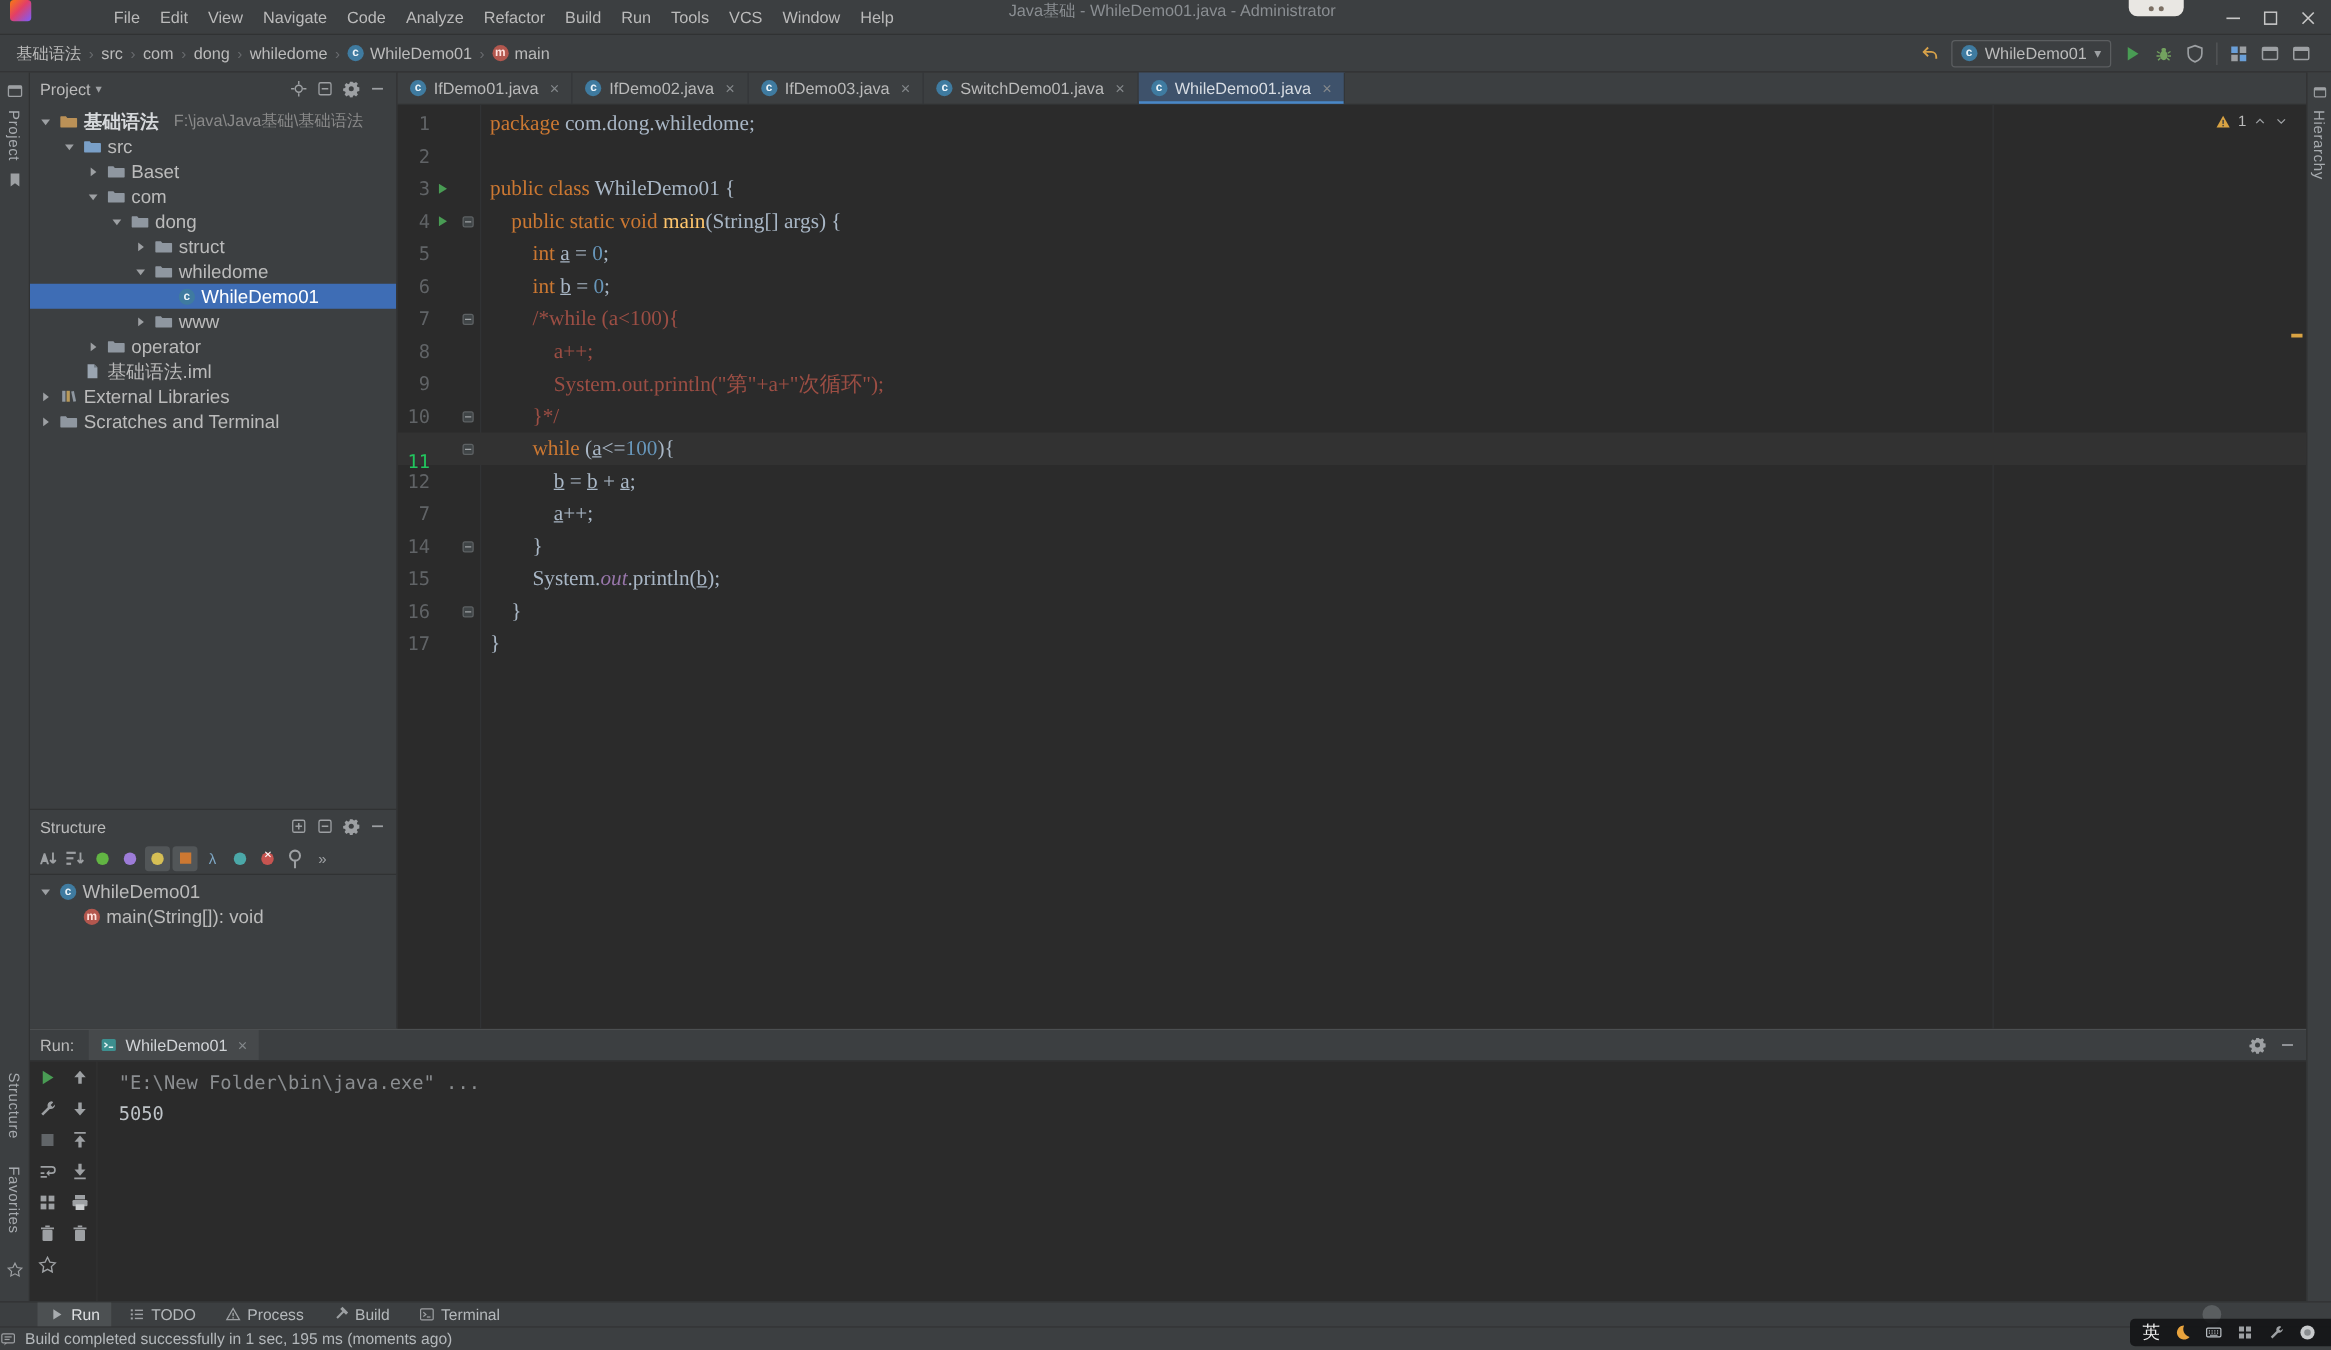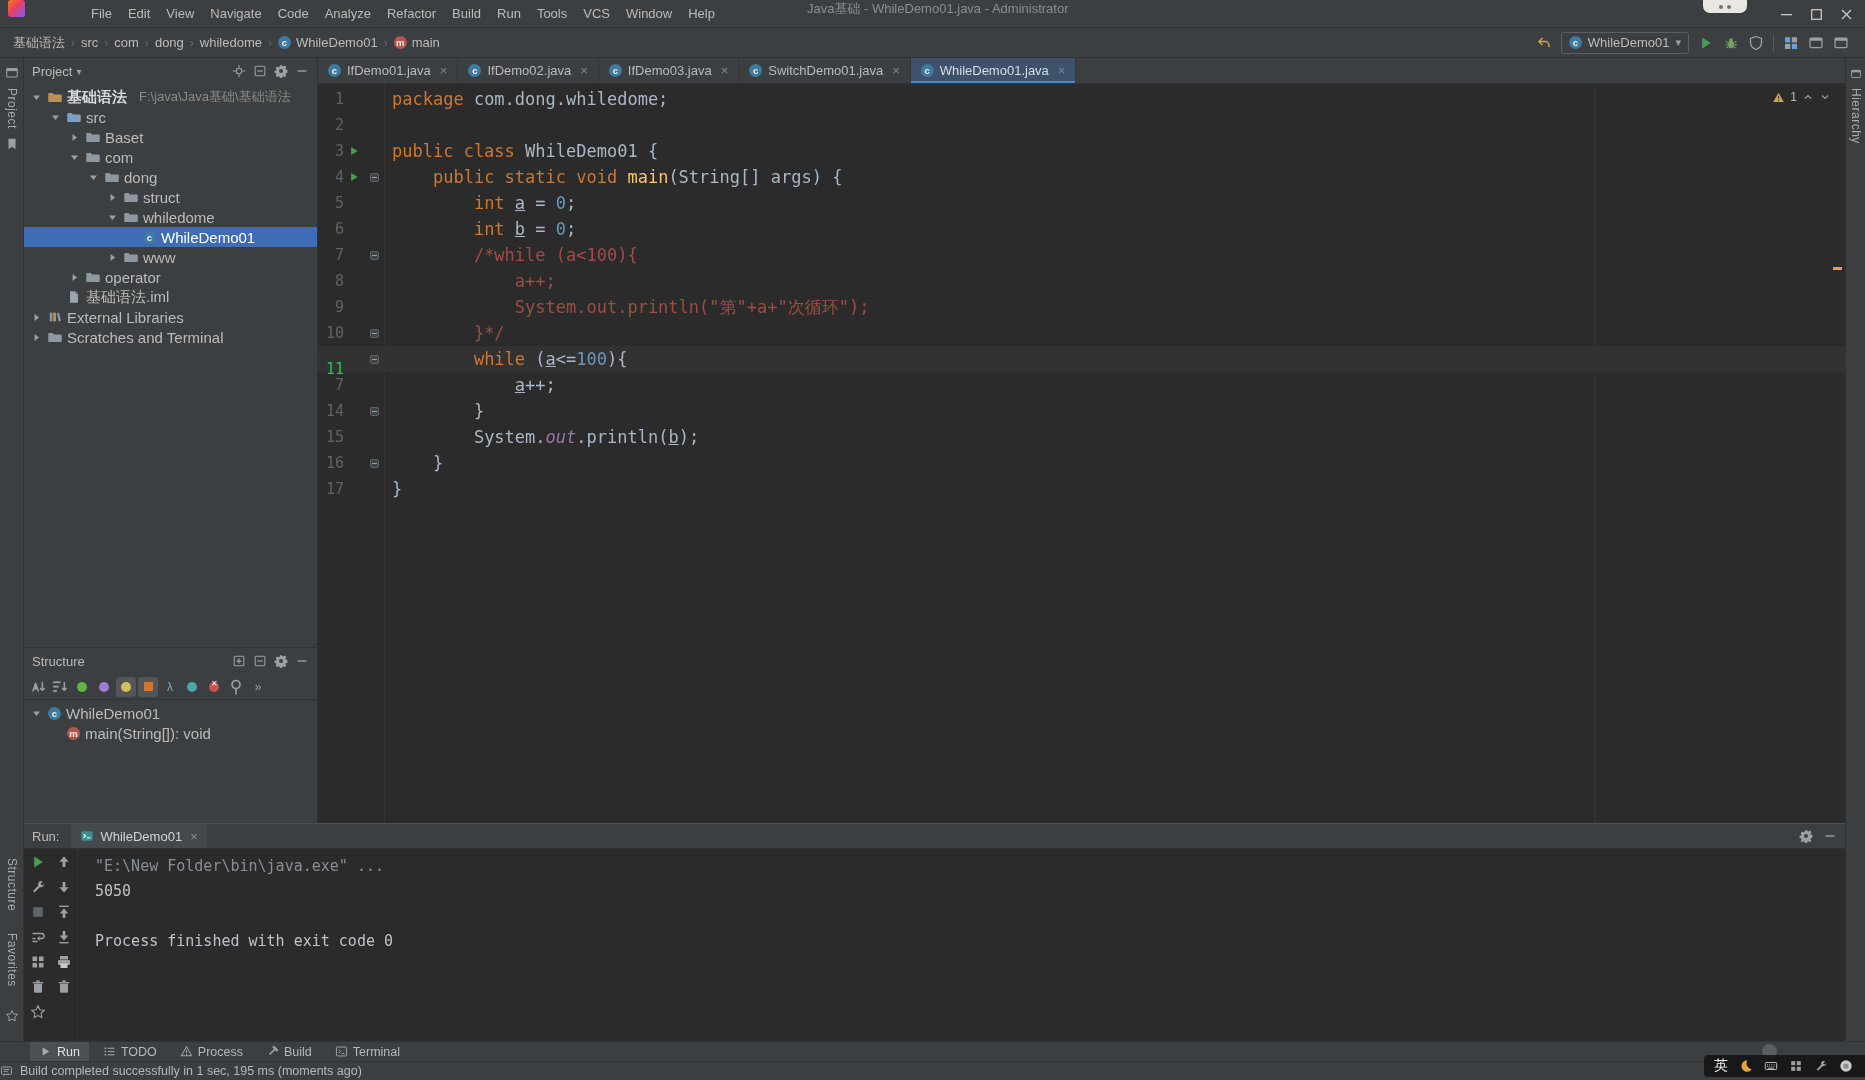--- a/index.html
+++ b/index.html
@@ -70,21 +70,21 @@
 .gutterline{position:absolute;left:66px;top:0;bottom:0;width:1px;background:#313335;}
 .guide{position:absolute;left:1276px;top:0;bottom:0;width:1px;background:#333537;}
 .cl{display:flex;height:26px;align-items:center;position:relative;z-index:1;}
 .cl.caret{background:#323232;}
 .cl.caret .g-num{color:#22c55e;margin-top:20px;}
 .g-num{flex:0 0 26px;text-align:right;color:#606366;font-size:15px;}
 .g-run{flex:0 0 20px;display:flex;justify-content:center;align-items:center;}
 .g-fold{flex:0 0 20px;display:flex;justify-content:center;align-items:center;}
 .fold{width:9px;height:9px;border:1px solid #5e6264;background:#3f4446;border-radius:2px;position:relative;}
 .fold::after{content:"";position:absolute;left:1px;right:1px;top:3px;height:1px;background:#9da0a3;}
-.ctext{padding-left:8px;white-space:pre;}
+.ctext{padding-left:8px;white-space:pre;font-family:Liberation Serif, serif;}
 .sk{color:#cc7832;}.sp{color:#a9b7c6;}.sn{color:#6897bb;}.sc{color:#9c4e44;}
 .sm{color:#ffc66d;}.sf{color:#9876aa;font-style:italic;}.su{text-decoration:underline;}
 .inspect{position:absolute;top:6px;right:14px;display:flex;align-items:center;gap:5px;z-index:2;font-size:12px;color:#bbbbbb;font-family:"Liberation Sans",sans-serif;}
 .scrollmark{position:absolute;right:3px;top:183px;width:9px;height:3px;background:#d9a343;z-index:2;}
 
 
 .run-panel{flex:1;display:flex;flex-direction:column;border-top:1px solid #4c4f51;background:#2b2b2b;min-height:0;}
 .run-header{flex:0 0 25px;background:#3c3f41;display:flex;align-items:center;padding:0 0 0 8px;border-bottom:1px solid #303233;}
 .run-label{color:#bbbbbb;}
 .run-tab{display:flex;align-items:center;gap:6px;margin-left:12px;padding:0 9px;height:100%;background:#46494b;color:#d0d3d6;}
@@ -695,20 +695,26 @@
               </div>
               <div class="cl caret">
                 <span class="g-num">11</span>
                 <span class="g-run"></span>
                 <span class="g-fold">
                   <span class="fold"></span>
                 </span>
                 <span class="ctext"><span class="sp">        </span><span class="sk">while </span><span class="sp">(</span><span class="sp su">a</span><span class="sp">&lt;=</span><span class="sn">100</span><span class="sp">){</span></span>
               </div>
               <div class="cl">
+                <span class="g-num">12</span>
+                <span class="g-run"></span>
+                <span class="g-fold"></span>
+                <span class="ctext"><span class="sp">            </span><span class="sp su">b</span><span class="sp"> = </span><span class="sp su">b</span><span class="sp"> + </span><span class="sp su">a</span><span class="sp">;</span></span>
+              </div>
+              <div class="cl">
                 <span class="g-num">7</span>
                 <span class="g-run"></span>
                 <span class="g-fold"></span>
                 <span class="ctext"><span class="sp">            </span><span class="sp su">a</span><span class="sp">++;</span></span>
               </div>
               <div class="cl">
                 <span class="g-num">14</span>
                 <span class="g-run"></span>
                 <span class="g-fold">
                   <span class="fold"></span>
@@ -848,21 +854,20 @@
                   <rect x="4" y="4.8" width="8" height="9" rx="1" fill="#9da0a3"></rect>
                   <rect x="2.8" y="3" width="10.4" height="1.4" fill="#9da0a3"></rect>
                   <rect x="6.2" y="1.4" width="3.6" height="1.4" fill="#9da0a3"></rect>
                 </svg>
               </span>
             </div>
           <div class="console" id="console">
               <div class="con-line muted">"E:\New Folder\bin\java.exe" ...</div>
               <div class="con-line">5050</div>
               <div class="con-line">&nbsp;</div>
-              <div class="con-line">Process finished with exit code 0</div>
             </div>
         </div>
       </div>
     </div>
 
     <div class="stripe stripe-right">
       <span class="ic ic-12" id="rsicon">
           <svg viewBox="0 0 16 16">
             <rect x="2" y="3" width="12" height="9.6" rx="1" fill="none" stroke="#9da0a3" stroke-width="1.2"></rect>
             <rect x="2" y="3" width="12" height="2.8" fill="#9da0a3"></rect>

